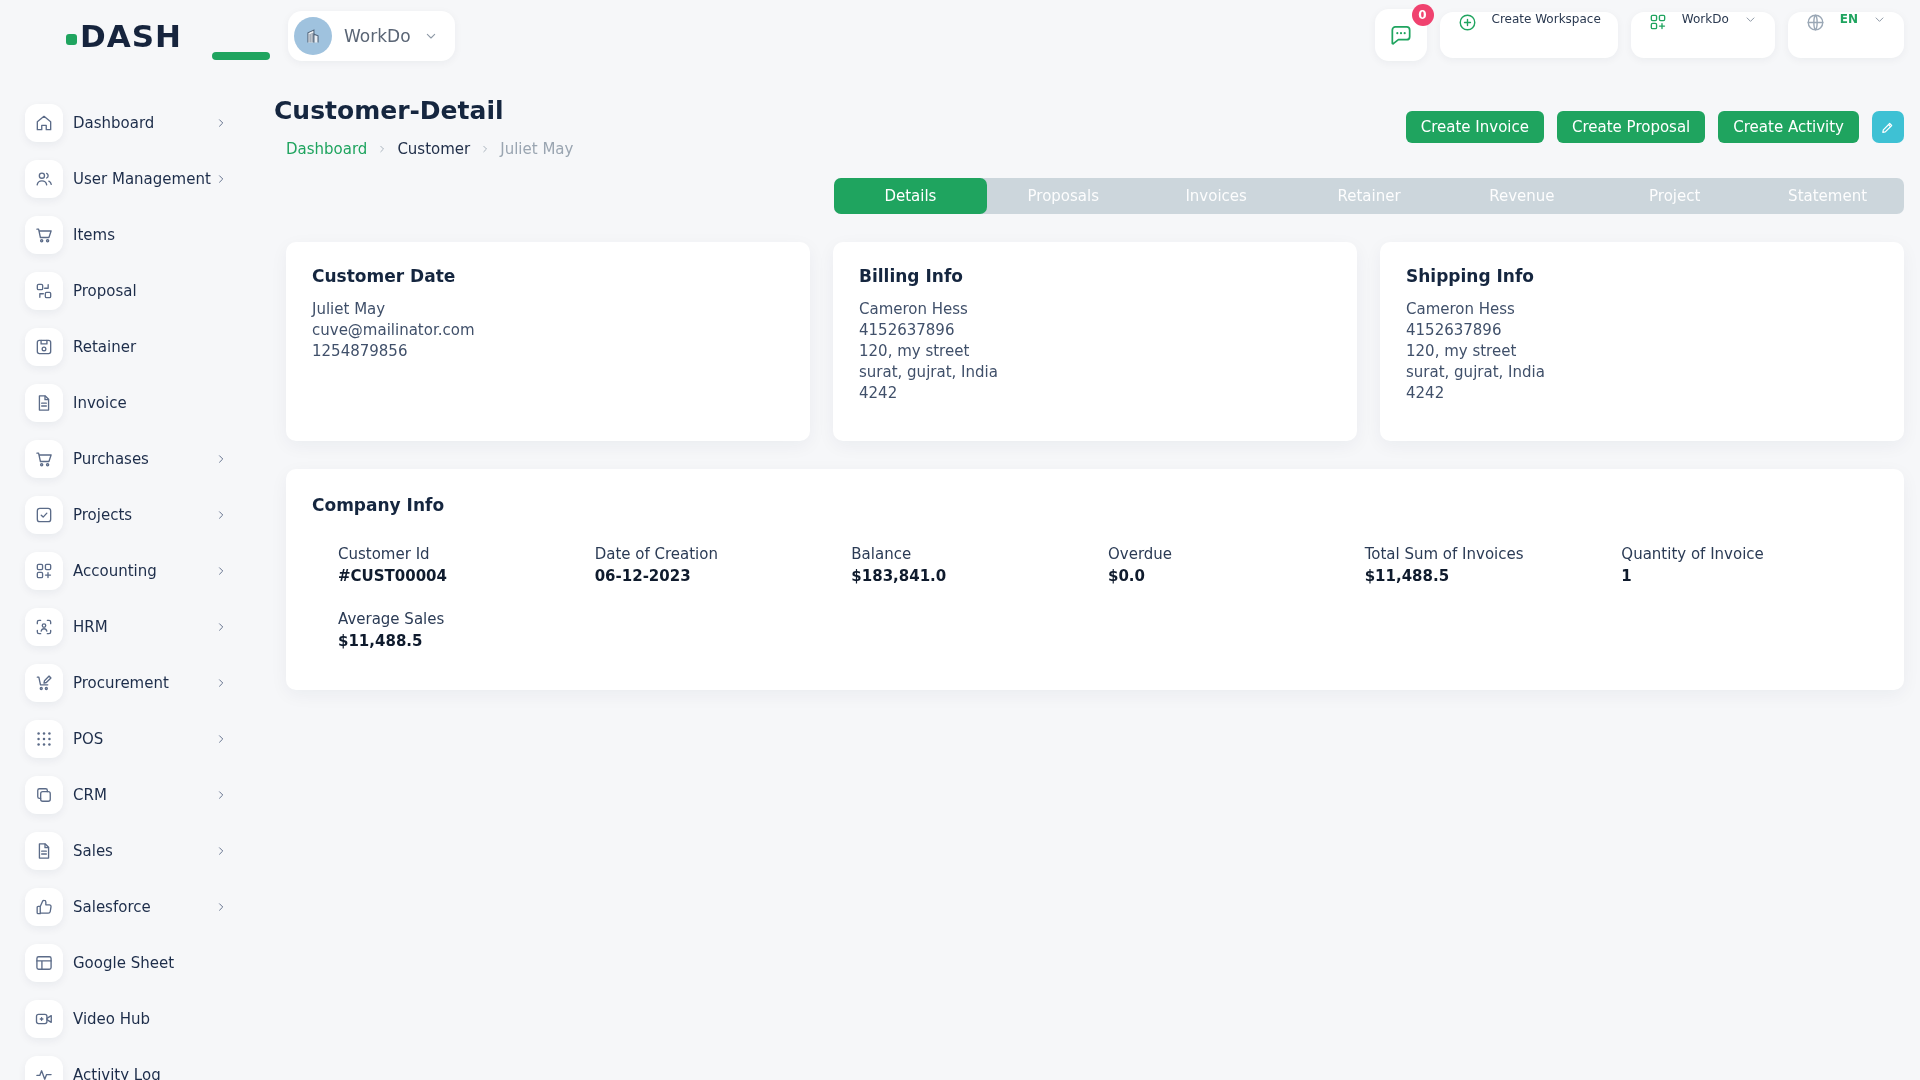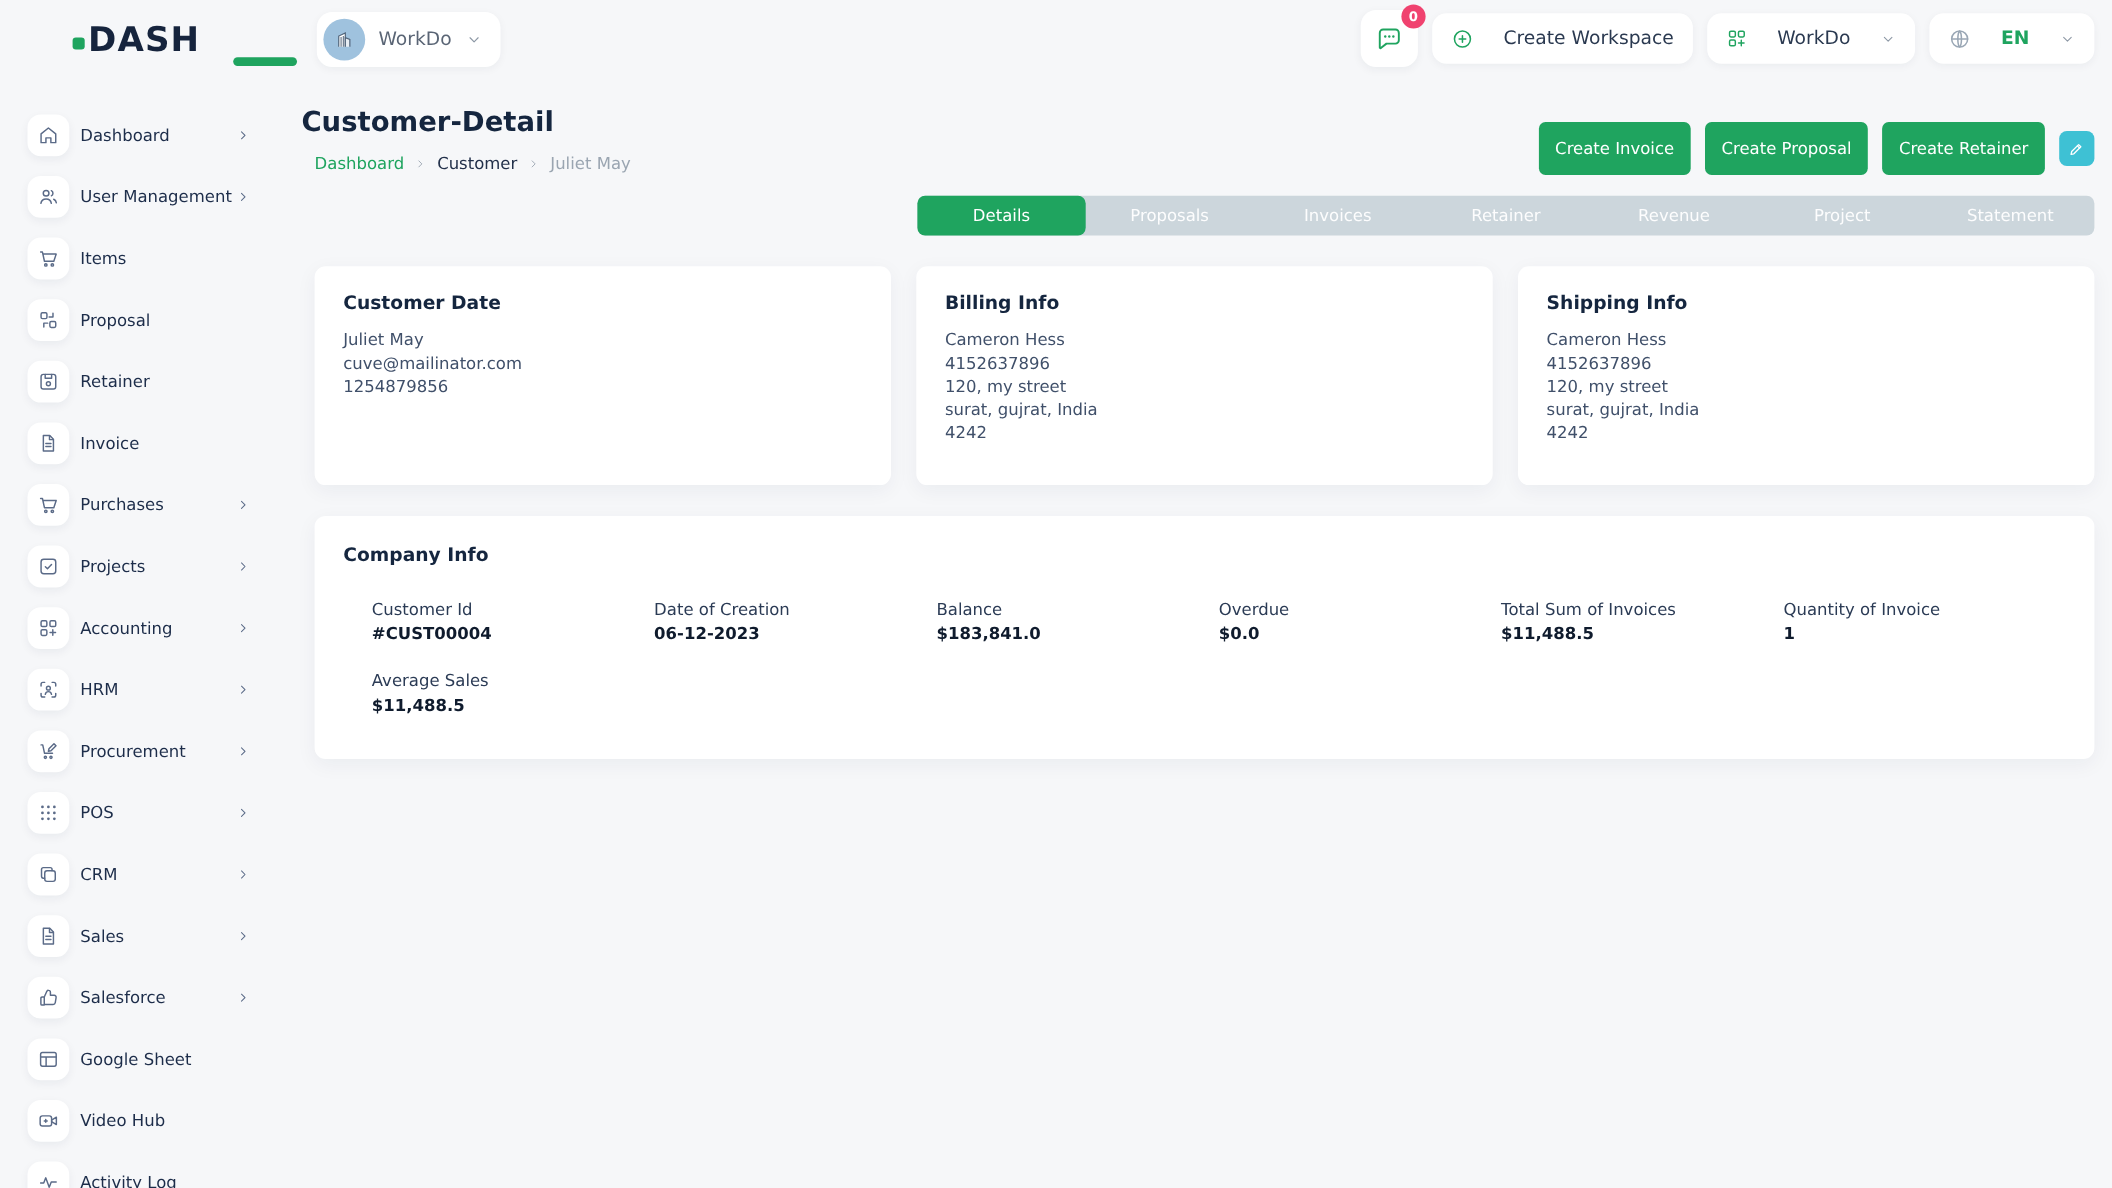--- a/index.html
+++ b/index.html
@@ -31,22 +31,22 @@
     display:flex;align-items:center;gap:12px;padding:0 16px 0 6px;box-shadow:0 2px 8px rgba(20,35,60,.05);}
   .ws-avatar{width:38px;height:38px;border-radius:50%;background:#9fc2de;display:flex;align-items:center;justify-content:center;}
   .ws-name{font-size:17px;color:#5a6575;}
   .pill-chev{color:#8e99a6;}
 
   .top-right{position:absolute;right:16px;top:9px;display:flex;align-items:center;gap:13px;}
   .chat-btn{position:relative;width:52px;height:52px;background:#fff;border-radius:14px;
     display:flex;align-items:center;justify-content:center;color:var(--green);box-shadow:0 2px 8px rgba(20,35,60,.05);}
   .chat-badge{position:absolute;top:-5px;right:-7px;min-width:22px;height:22px;border-radius:11px;background:var(--badge);
     color:#fff;font-size:12px;font-weight:700;display:flex;align-items:center;justify-content:center;padding:0 6px;}
-  .top-pill{height:46px;background:#fff;border-radius:13px;display:flex;align-items:center;gap:27px;
-    padding:0 17px;font-size:17px;color:#2a3950;box-shadow:0 2px 8px rgba(20,35,60,.05);}
+  .top-pill{height:46px;background:#fff;border-radius:13px;display:flex;align-items:flex-start;gap:14px;
+    padding:0 17px;font-size:12px;color:#2a3950;box-shadow:0 2px 8px rgba(20,35,60,.05);}
   .top-pill .g{color:var(--green);}
   .lang-en{color:var(--green);font-weight:600;}
   .globe{color:#9aa7b5;}
 
   
   .sidebar{position:absolute;left:0;top:95px;width:252px;}
   .s-item{position:relative;height:56px;display:flex;align-items:center;cursor:pointer;}
   .s-icon{position:absolute;left:25px;top:9px;width:38px;height:38px;background:#fff;border-radius:12px;
     box-shadow:0 3px 9px rgba(20,35,60,.06);display:flex;align-items:center;justify-content:center;color:var(--slate);}
   .s-label{margin-left:73px;font-size:15px;color:#1d2d4a;}
@@ -54,21 +54,21 @@
 
   
   .page-title{position:absolute;left:274px;top:96px;font-size:25px;font-weight:700;color:var(--navy);}
   .breadcrumb{position:absolute;left:286px;top:140px;display:flex;align-items:center;gap:9px;font-size:15px;}
   .bc-link{color:var(--green);cursor:pointer;}
   .bc-cur{color:#22304a;cursor:pointer;}
   .bc-muted{color:#9aa5b1;}
   .bc-sep{color:#97a2ae;}
 
   .actions{position:absolute;right:16px;top:111px;display:flex;align-items:center;gap:13px;}
-  .btn-green{height:48px;border:none;border-radius:6px;background:var(--green);color:#fff;font-size:15px;
+  .btn-green{height:32px;border:none;border-radius:6px;background:var(--green);color:#fff;font-size:15px;
     font-family:inherit;padding:0 15px;cursor:pointer;}
   .btn-edit{width:32px;height:32px;border:none;border-radius:7px;background:var(--cyan);color:#fff;
     display:flex;align-items:center;justify-content:center;cursor:pointer;}
 
   
   .tabs{position:absolute;left:834px;right:16px;top:178px;height:36px;background:var(--tabbar);
     border-radius:7px;display:flex;}
   .tab{flex:1;display:flex;align-items:center;justify-content:center;font-size:15px;
     color:rgba(255,255,255,.95);cursor:pointer;}
   .tab.active{background:var(--green);border-radius:7px;color:#fff;}
@@ -491,21 +491,21 @@
       <svg class="ic" width="12" height="12" viewBox="0 0 24 24">
         <use href="#i-chev-r"></use>
       </svg>
     </span>
   <span class="bc-muted">Juliet May</span>
 </div>
 
 <div class="actions">
   <button class="btn-green">Create Invoice</button>
   <button class="btn-green">Create Proposal</button>
-  <button class="btn-green">Create Retainer</button>
+  <button class="btn-green">Create Activity</button>
   <button class="btn-edit">
     <span>
         <svg class="ic" width="16" height="16" viewBox="0 0 24 24" style="stroke-width:1.8">
           <use href="#i-pencil"></use>
         </svg>
       </span>
   </button>
 </div>
 
 <div class="tabs">

